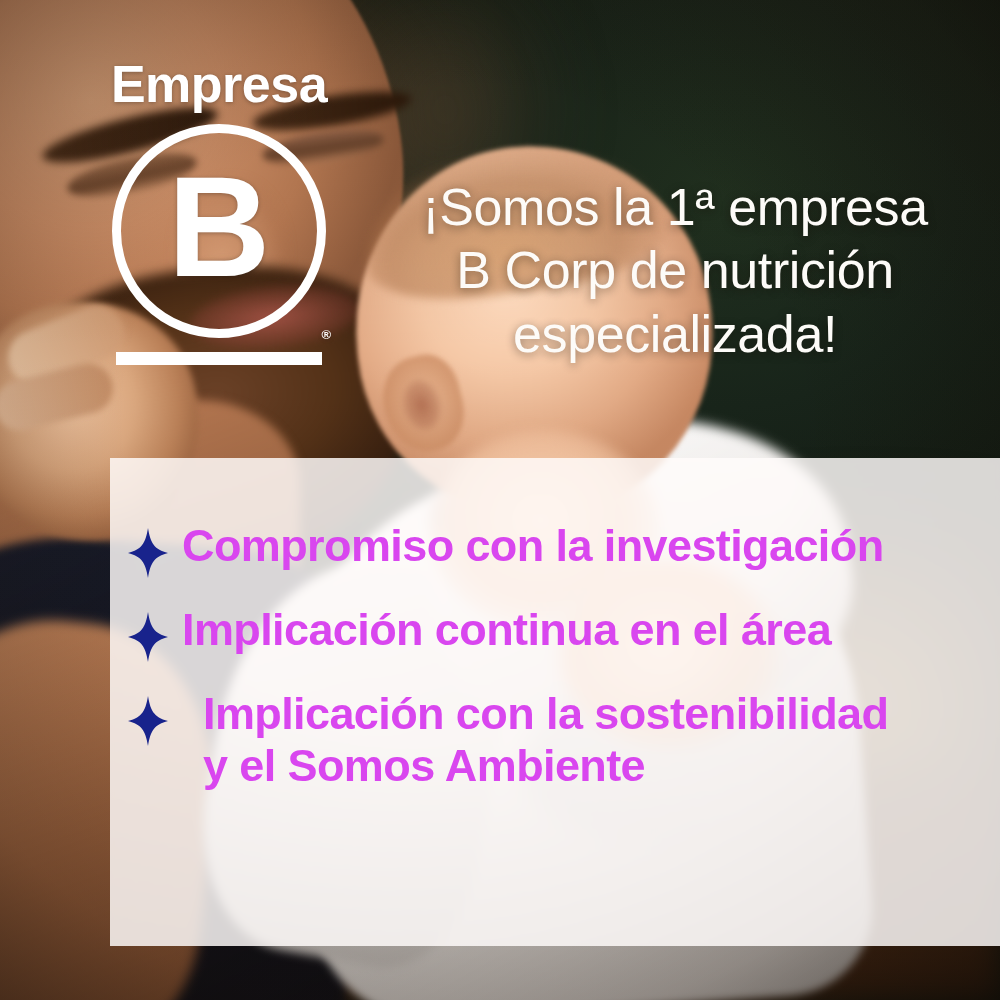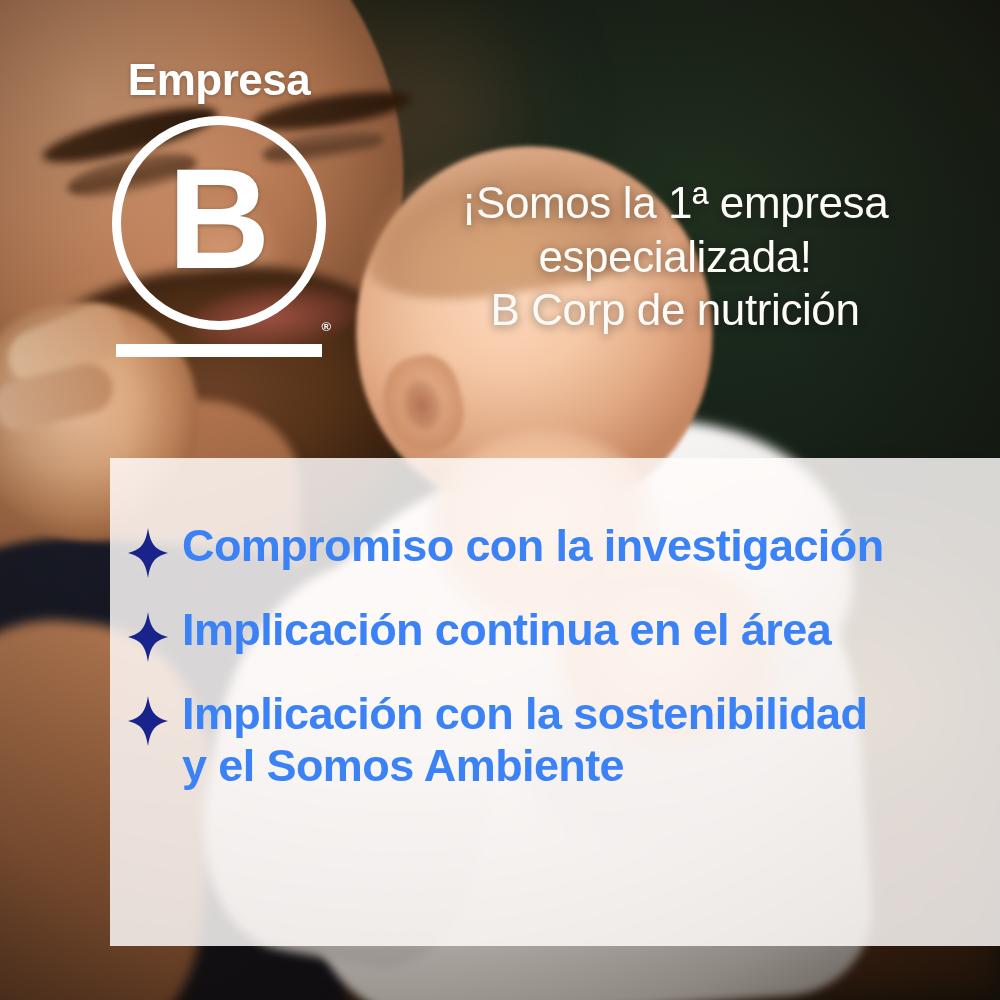--- a/index.html
+++ b/index.html
@@ -238,21 +238,21 @@
     pointer-events:none;
   }
 
   
   .bcorp{
     position:absolute; left:108px; top:58px; width:222px; height:360px;
     color:#ffffff;
     text-shadow: 0 1px 4px rgba(0,0,0,.28);
   }
   .bcorp-top{
-    font-size:44px; font-weight:bold; line-height:1;
+    font-size:52px; font-weight:bold; line-height:1;
     letter-spacing:-.5px; text-align:center;
     font-family:"Liberation Sans", sans-serif;
   }
   .bcorp-circle{
     position:relative;
     width:196px; height:196px; margin:14px auto 0;
     border:9px solid #ffffff; border-radius:50%;
     display:flex; align-items:center; justify-content:center;
   }
   .bcorp-b{
@@ -279,49 +279,49 @@
     position:absolute; right:36px; top:34px;
     width:210px; height:72px;
   }
   .nutricia svg{ display:block; width:100%; height:100%; }
 
   
   .headline{
     position:absolute; left:380px; top:176px; width:590px;
     text-align:center;
     color:#fdfbf8;
-    font-size:44px; font-weight:500; line-height:1.22;
+    font-size:52px; font-weight:500; line-height:1.22;
     letter-spacing:-.4px;
     text-shadow: 0 2px 10px rgba(20,14,6,.45);
     font-family:"Liberation Sans", sans-serif;
   }
   .headline .ln{ display:block; white-space:nowrap; }
   .headline .ln.l3{ text-align:center; }
 
   
   .panel{
     position:absolute; left:110px; top:458px; right:0; height:488px;
     background: rgba(255,252,250,.84);
     backdrop-filter: blur(2px);
   }
   .bullets{
     position:absolute; left:18px; top:62px; right:20px;
   }
   .bullet{
     display:flex; align-items:flex-start;
     margin-bottom:26px;
   }
-  .bullet:last-child{ margin-bottom:0; }
+  .bullet:last-child{ margin-bottom:0;gap:21px; }
   .star{
     flex:0 0 auto;
     width:40px; height:50px; margin-right:14px; margin-top:8px;
   }
   .star svg{ display:block; width:100%; height:100%; }
   .btext{
-    color:#3b82f6;
+    color:#d946ef;
     font-size:45px; font-weight:bold; line-height:1.16;
     letter-spacing:-.6px;
     font-family:"Liberation Sans", sans-serif;
   }
   .btext .ln{ display:block; }
 </style>
 </head>
 <body>
 
 <div id="poster">
@@ -374,22 +374,22 @@
       <span class="bcorp-reg">®</span>
     </div>
 
     <div class="bcorp-bar"></div>
 
   </div>
 
 
   <div class="headline">
     <span class="ln l1">¡Somos la 1ª empresa</span>
+    <span class="ln l2">B Corp de nutrición</span>
     <span class="ln l3">especializada!</span>
-    <span class="ln l2">B Corp de nutrición</span>
   </div>
 
   <div class="panel">
     <div class="bullets">
 
       <div class="bullet">
         <span class="star">
           <svg viewBox="0 0 40 50" xmlns="http://www.w3.org/2000/svg" aria-hidden="true">
             <path d="M20 0 C22.5 15.5 26.5 21.5 40 25 C26.5 28.5 22.5 34.5 20 50 C17.5 34.5 13.5 28.5 0 25 C13.5 21.5 17.5 15.5 20 0 Z" fill="#18238c"></path>
           </svg>

